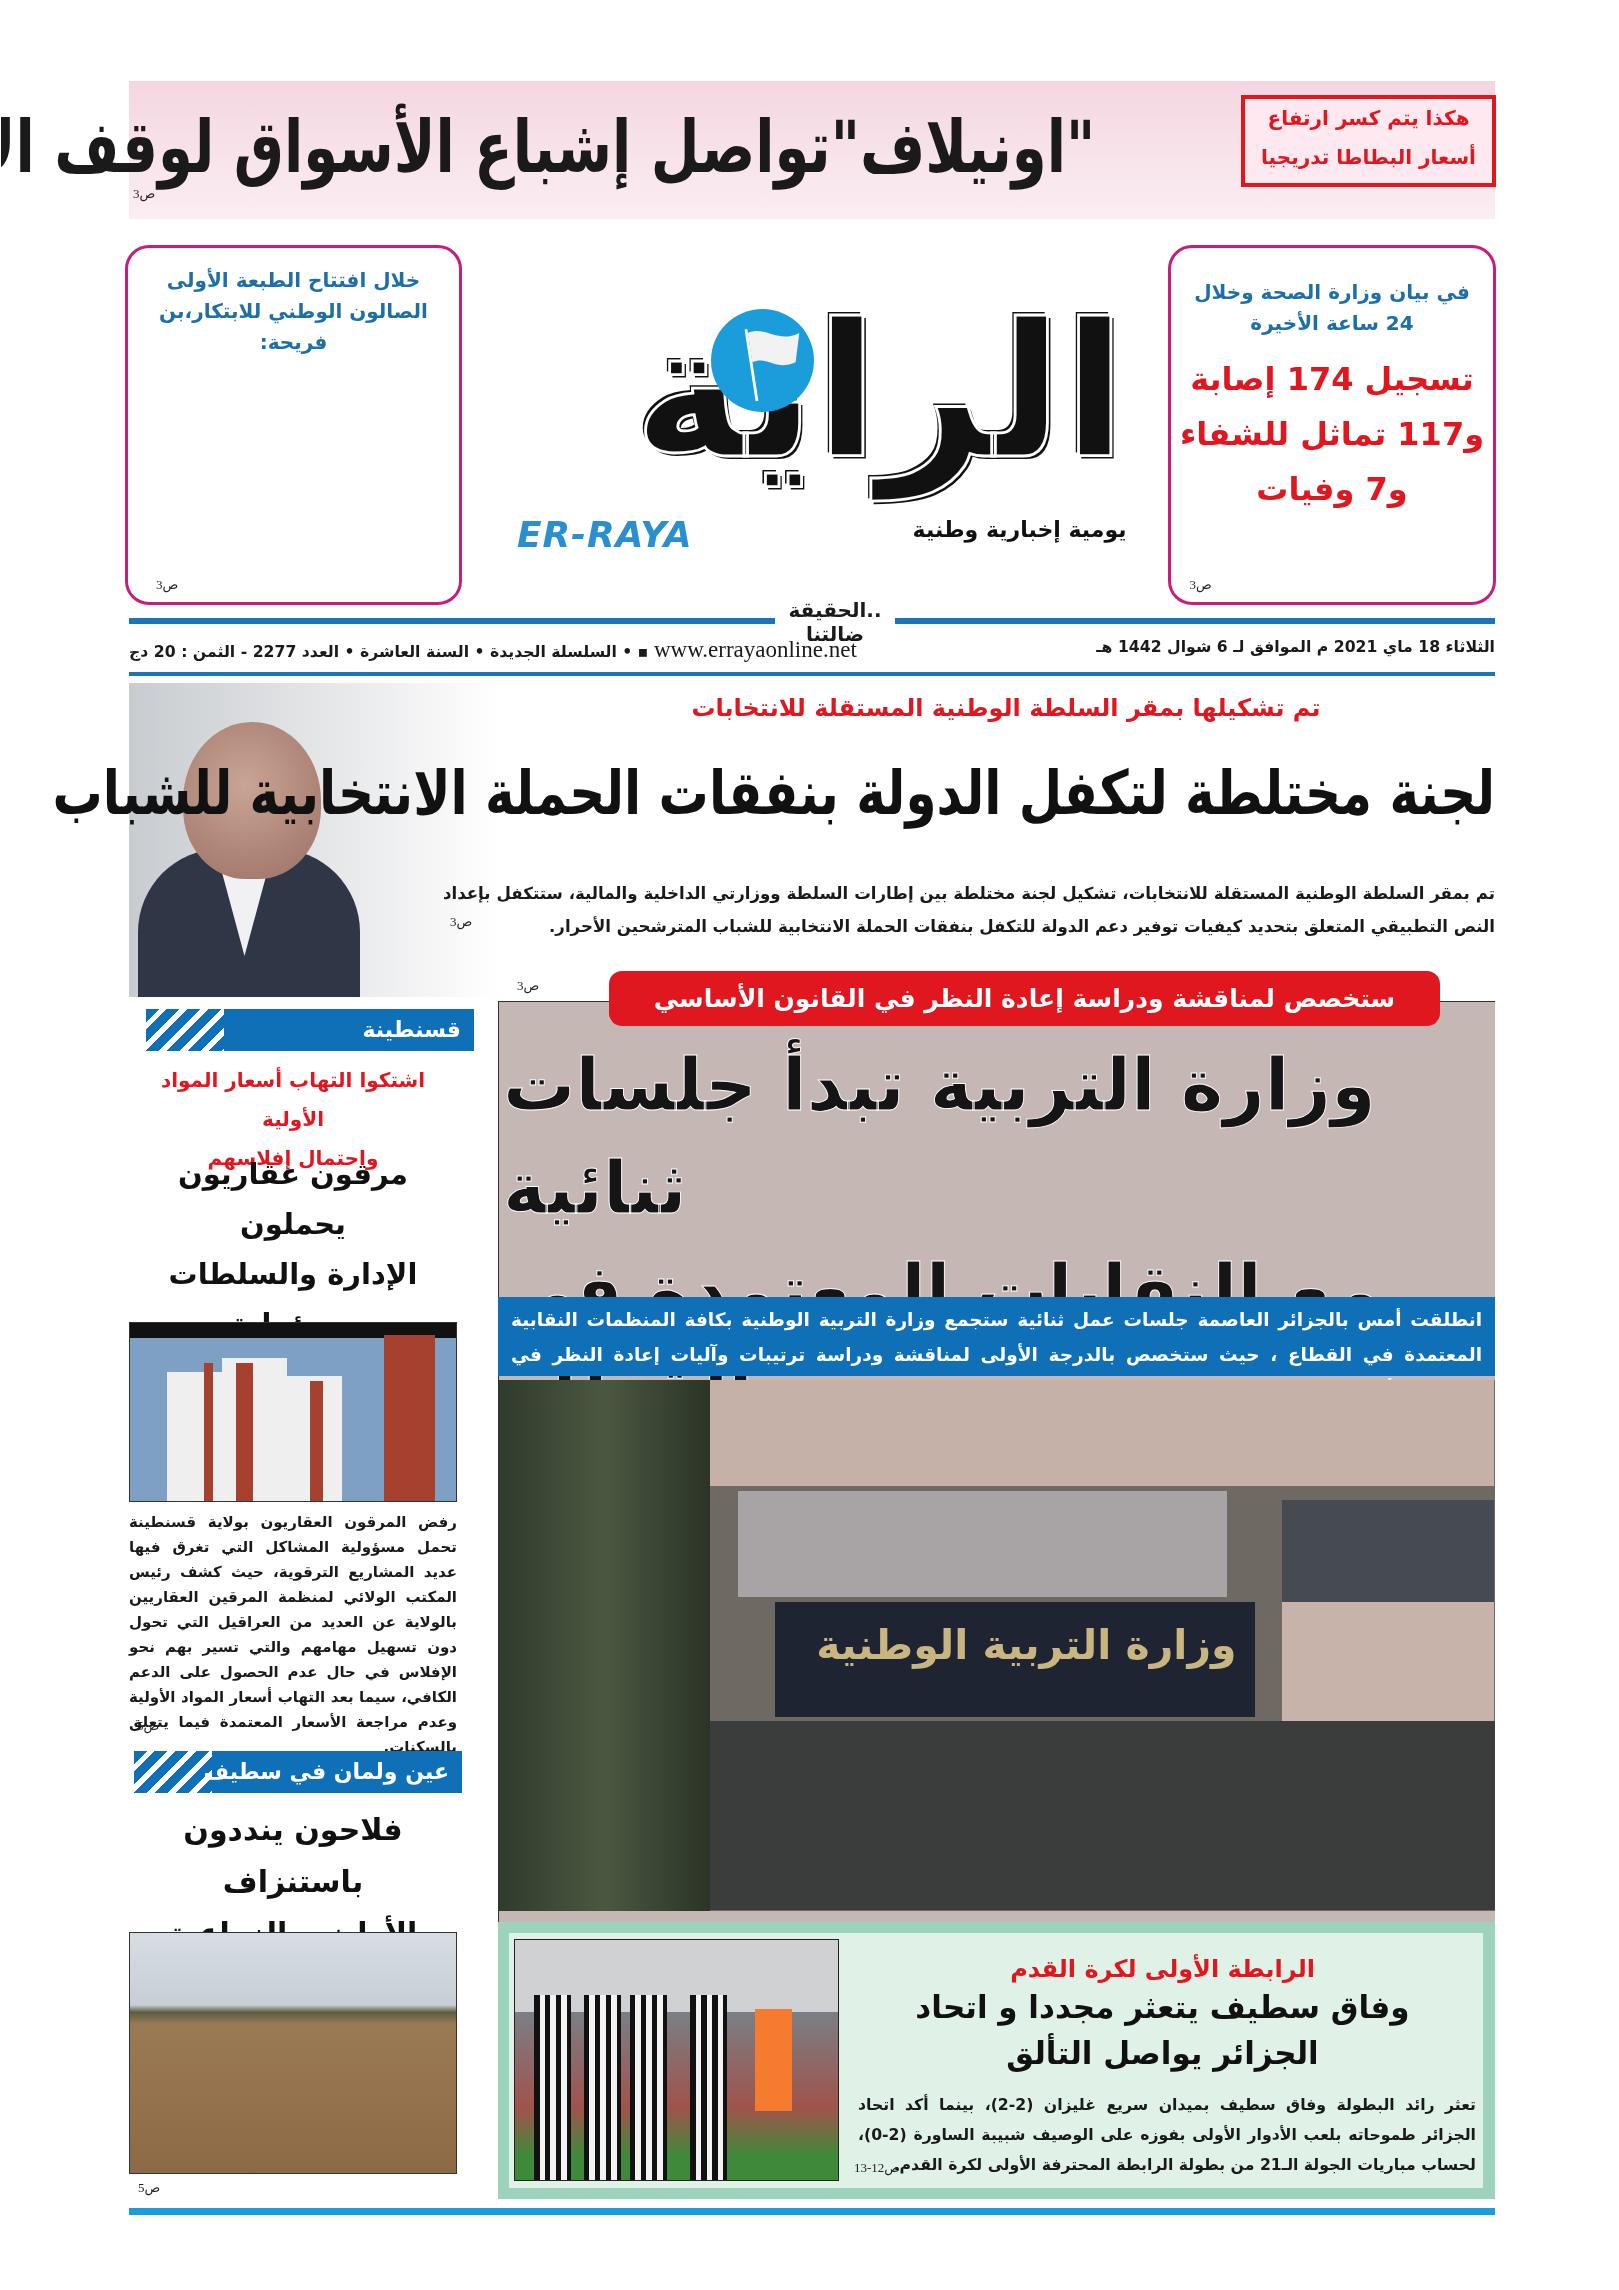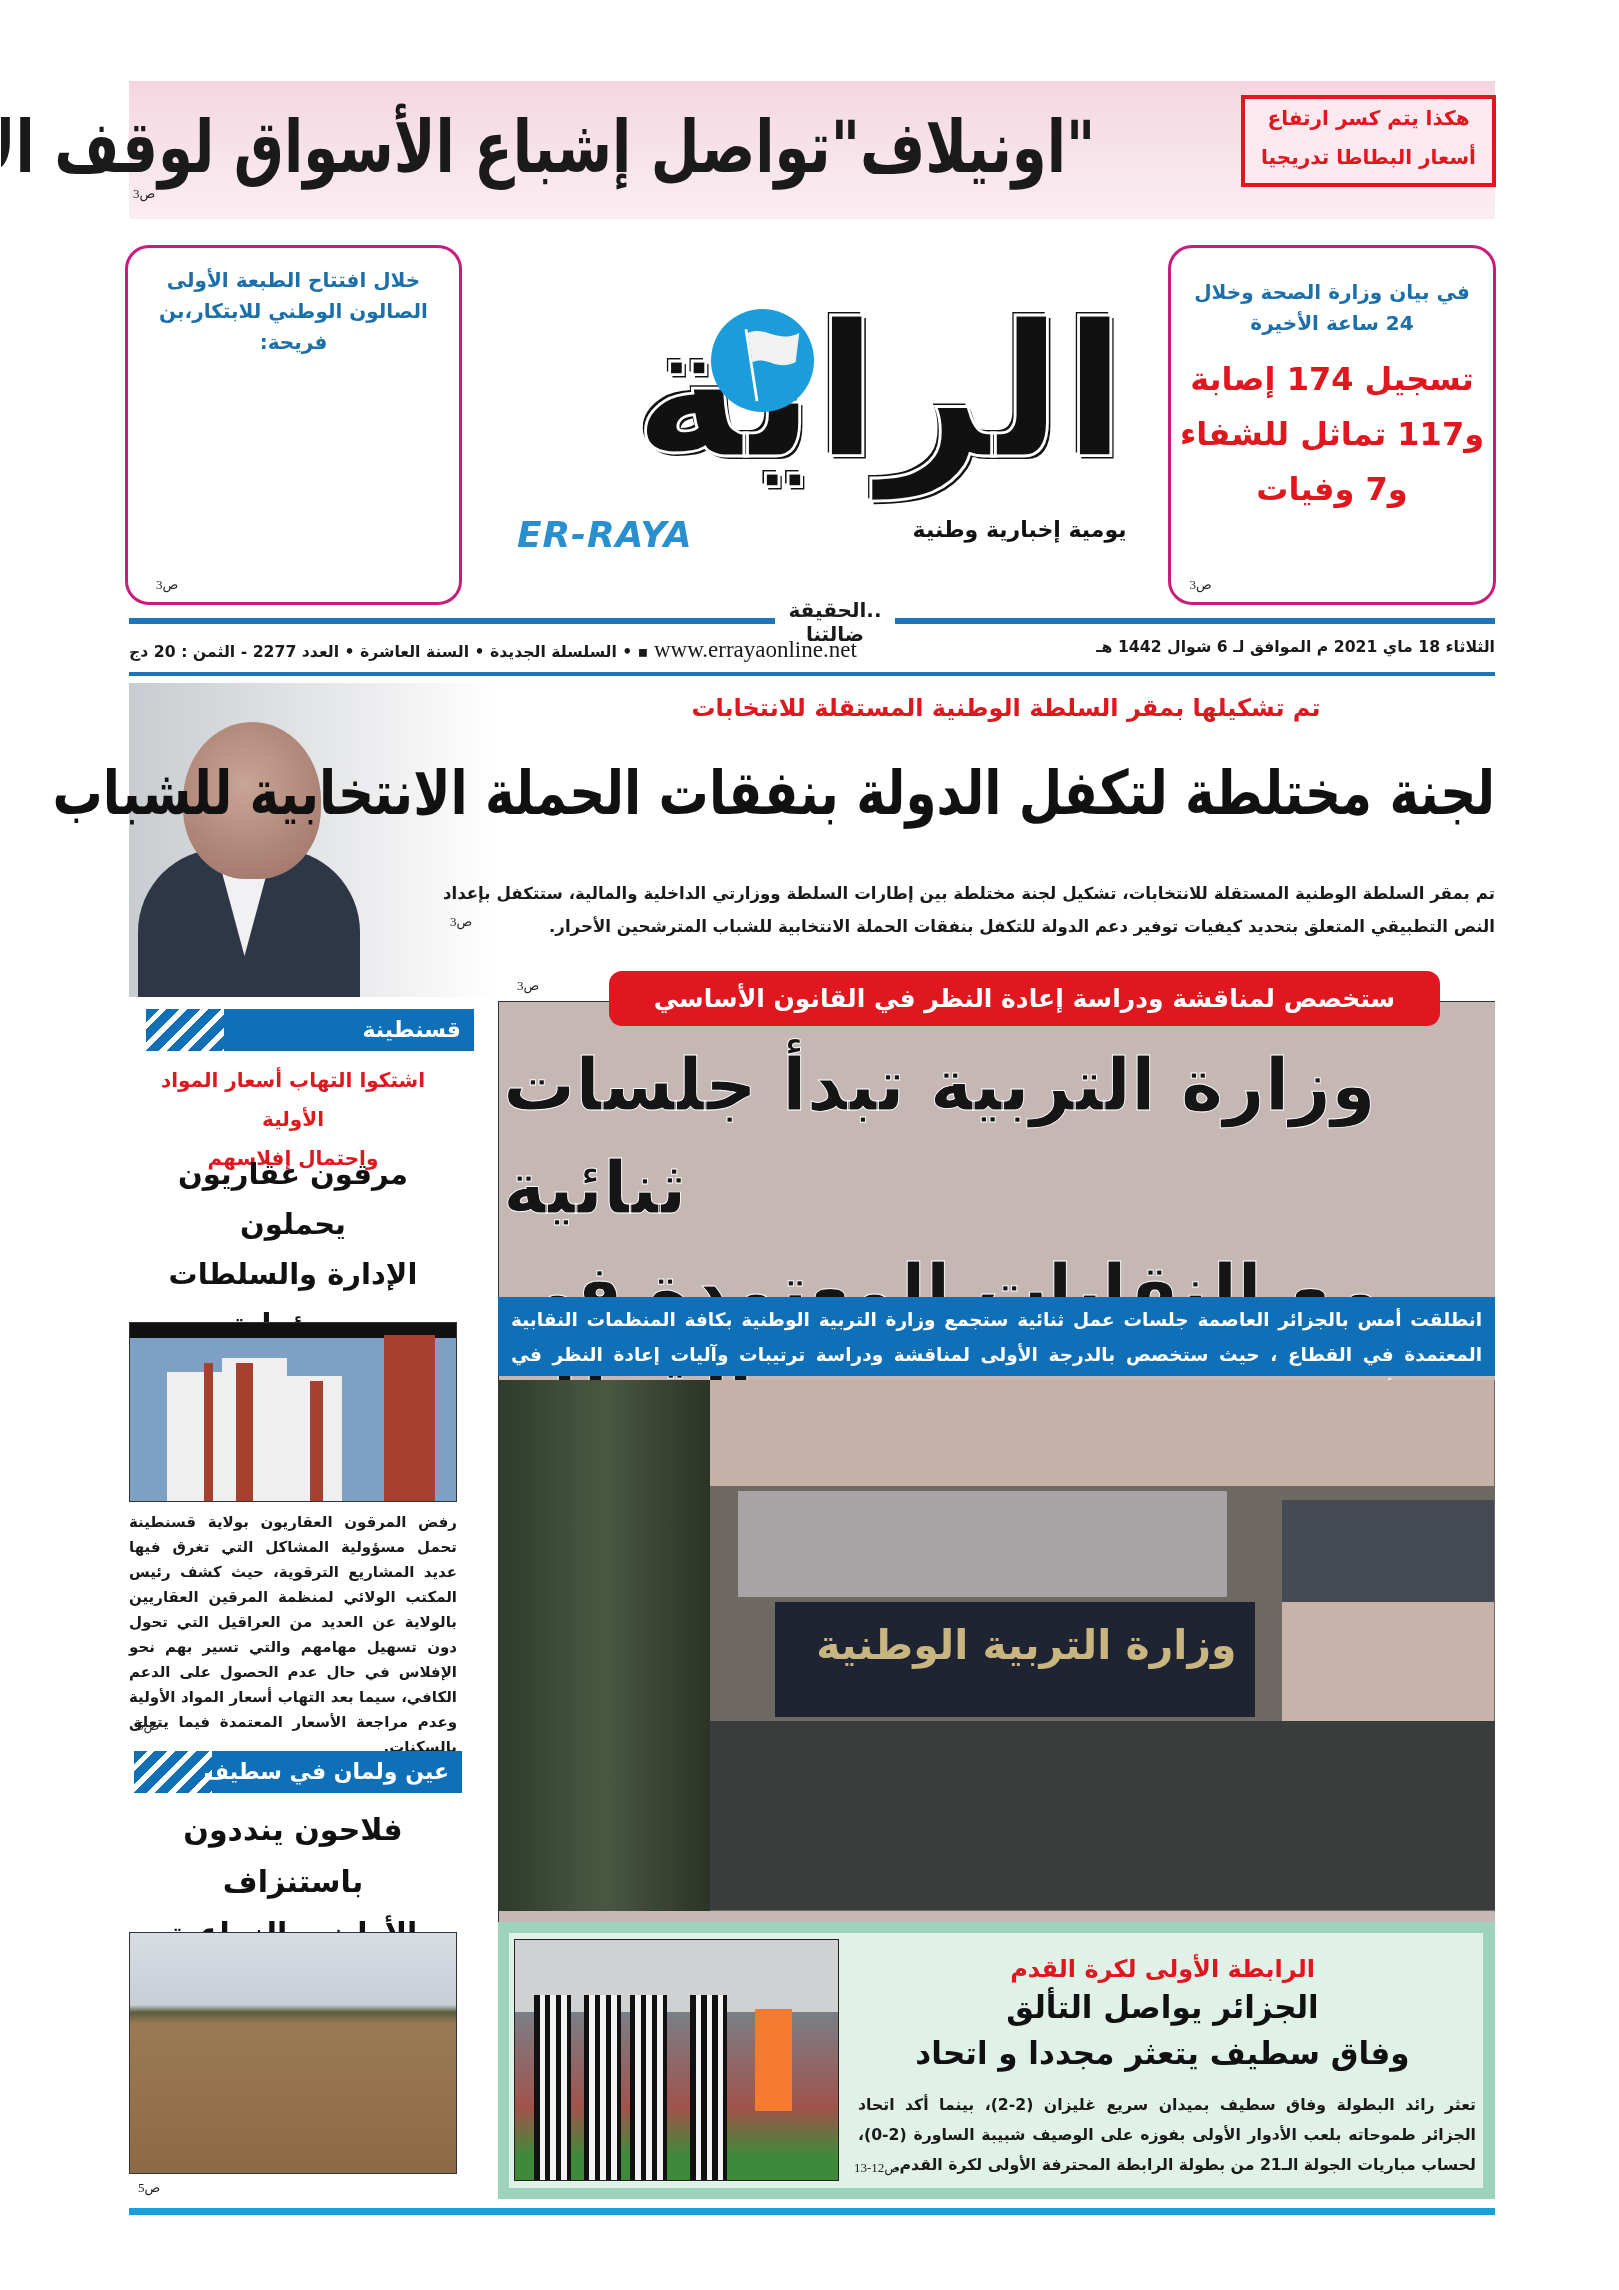--- a/index.html
+++ b/index.html
@@ -234,20 +234,20 @@
 <div id="sports-inner" class="abs"></div>
 <div id="sports-photo" class="abs">
   <div class="player" style="left:18.5px"></div>
   <div class="player" style="left:69px"></div>
   <div class="player" style="left:115px"></div>
   <div class="player" style="left:175px"></div>
   <div class="abs" style="left:240px;top:69px;width:37px;height:102px;background:#f57b2f"></div>
 </div>
 <div id="sports-kicker" class="abs">الرابطة الأولى لكرة القدم</div>
 <div id="sports-headline" class="abs">
+  <div>وفاق سطيف يتعثر مجددا و اتحاد</div>
   <div>الجزائر يواصل التألق</div>
-  <div>وفاق سطيف يتعثر مجددا و اتحاد</div>
 </div>
 <div id="sports-body" class="abs">تعثر رائد البطولة وفاق سطيف بميدان سريع غليزان (2-2)، بينما أكد اتحاد الجزائر طموحاته بلعب الأدوار الأولى بفوزه على الوصيف شبيبة الساورة (2-0)، لحساب مباريات الجولة الـ21 من بطولة الرابطة المحترفة الأولى لكرة القدم.</div>
 <div class="abs pg-ref" style="left:854px;top:2160px;">ص12-13</div>
 
 <div id="footer-rule" class="abs"></div>
 
 
 </body></html>

